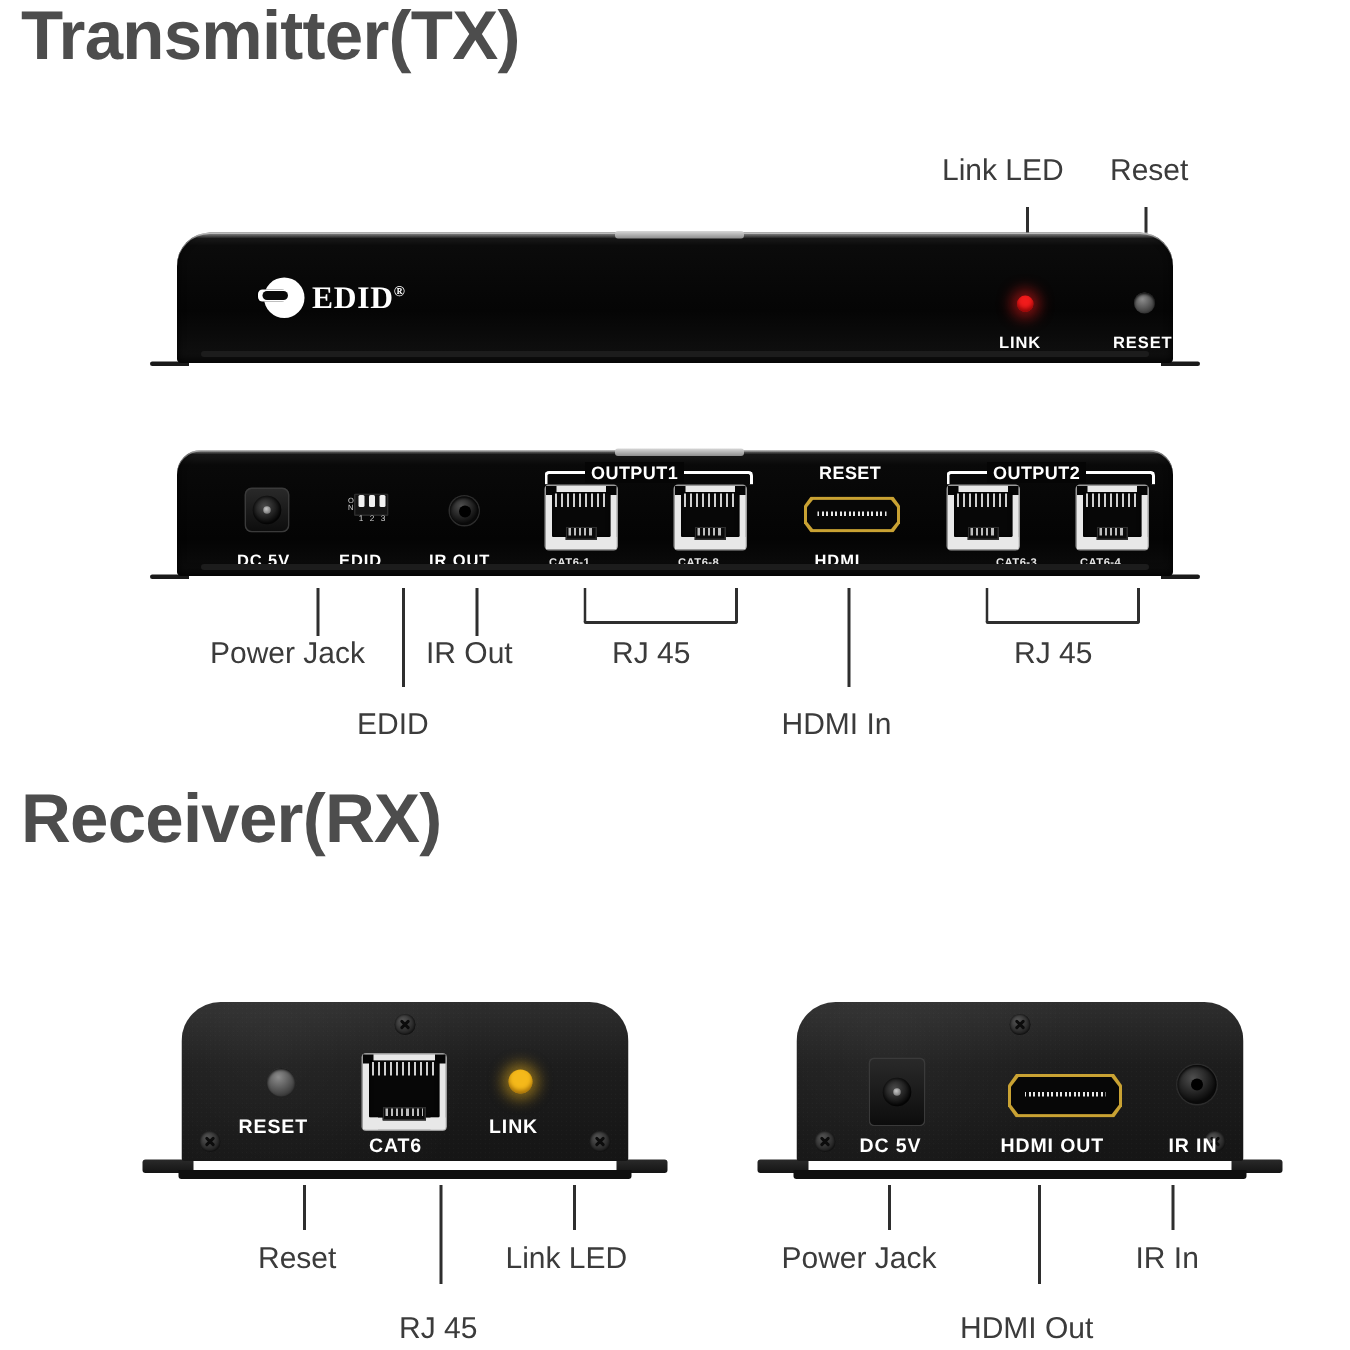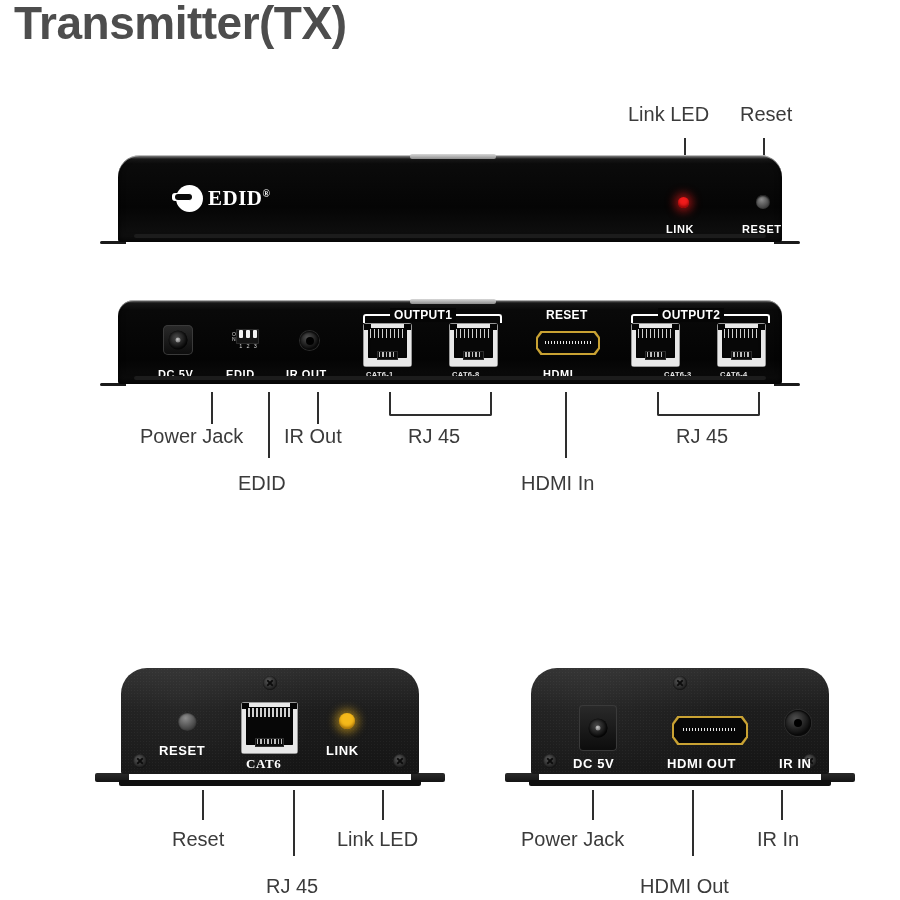--- a/index.html
+++ b/index.html
@@ -323,20 +323,21 @@
 
   <div class="abs bracket" style="left:389px;top:392px;width:99px;height:22px;"></div>
   <div class="abs callout" style="left:408px;top:425px;">RJ 45</div>
 
   <div class="abs leader v" style="left:565px;top:392px;height:66px;"></div>
   <div class="abs callout" style="left:521px;top:472px;">HDMI In</div>
 
   <div class="abs bracket" style="left:657px;top:392px;width:99px;height:22px;"></div>
   <div class="abs callout" style="left:676px;top:425px;">RJ 45</div>
 
+  <div class="abs heading" id="rx-heading">Receiver(RX)</div>
 
   <div class="rx" style="left:95px;top:668px;width:350px;height:120px;">
     <div class="rx-flange-l"></div>
     <div class="rx-flange-r"></div>
     <div class="rx-face">
       <div class="screw" style="left:calc(50% - 7px);top:8px;"></div>
       <div class="screw" style="left:12px;bottom:6px;"></div>
       <div class="screw" style="right:12px;bottom:6px;"></div>
 
       <div class="abs" style="left:57px;top:44px;">
@@ -350,21 +351,21 @@
           <div class="rj45-notch-l"></div>
           <div class="rj45-notch-r"></div>
           <div class="rj45-cav"></div>
           <div class="rj45-pins"></div>
           <div class="rj45-tab"></div>
           <div class="rj45-tab-pins"></div>
           <div class="rj45-foot-l"></div>
           <div class="rj45-foot-r"></div>
         </div>
       </div>
-      <div class="abs rx-cap" style="left:125px;top:88px;font-family:Liberation Serif, serif;">CAT6</div>
+      <div class="abs rx-cap" style="left:125px;top:88px;">CAT6</div>
 
       <div class="abs" style="left:218px;top:45px;">
         <div class="led led-amber" style="width:16px;height:16px;"></div>
       </div>
       <div class="abs rx-cap" style="left:205px;top:75px;">LINK</div>
     </div>
     <div class="rx-base"></div>
   </div>
 
   <div class="abs leader v" style="left:202px;top:790px;height:30px;"></div>

